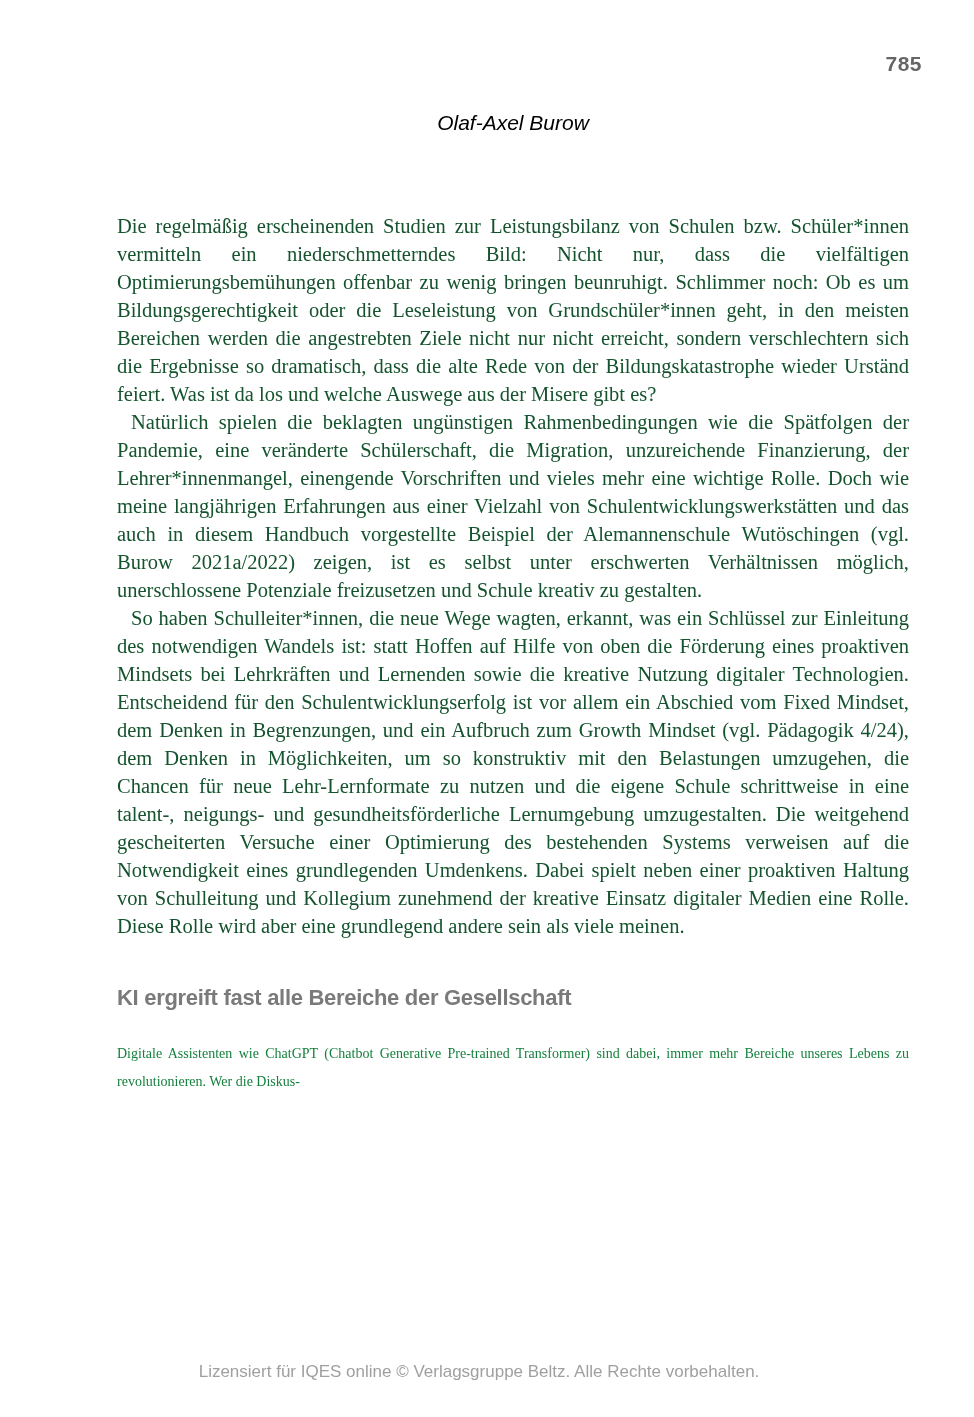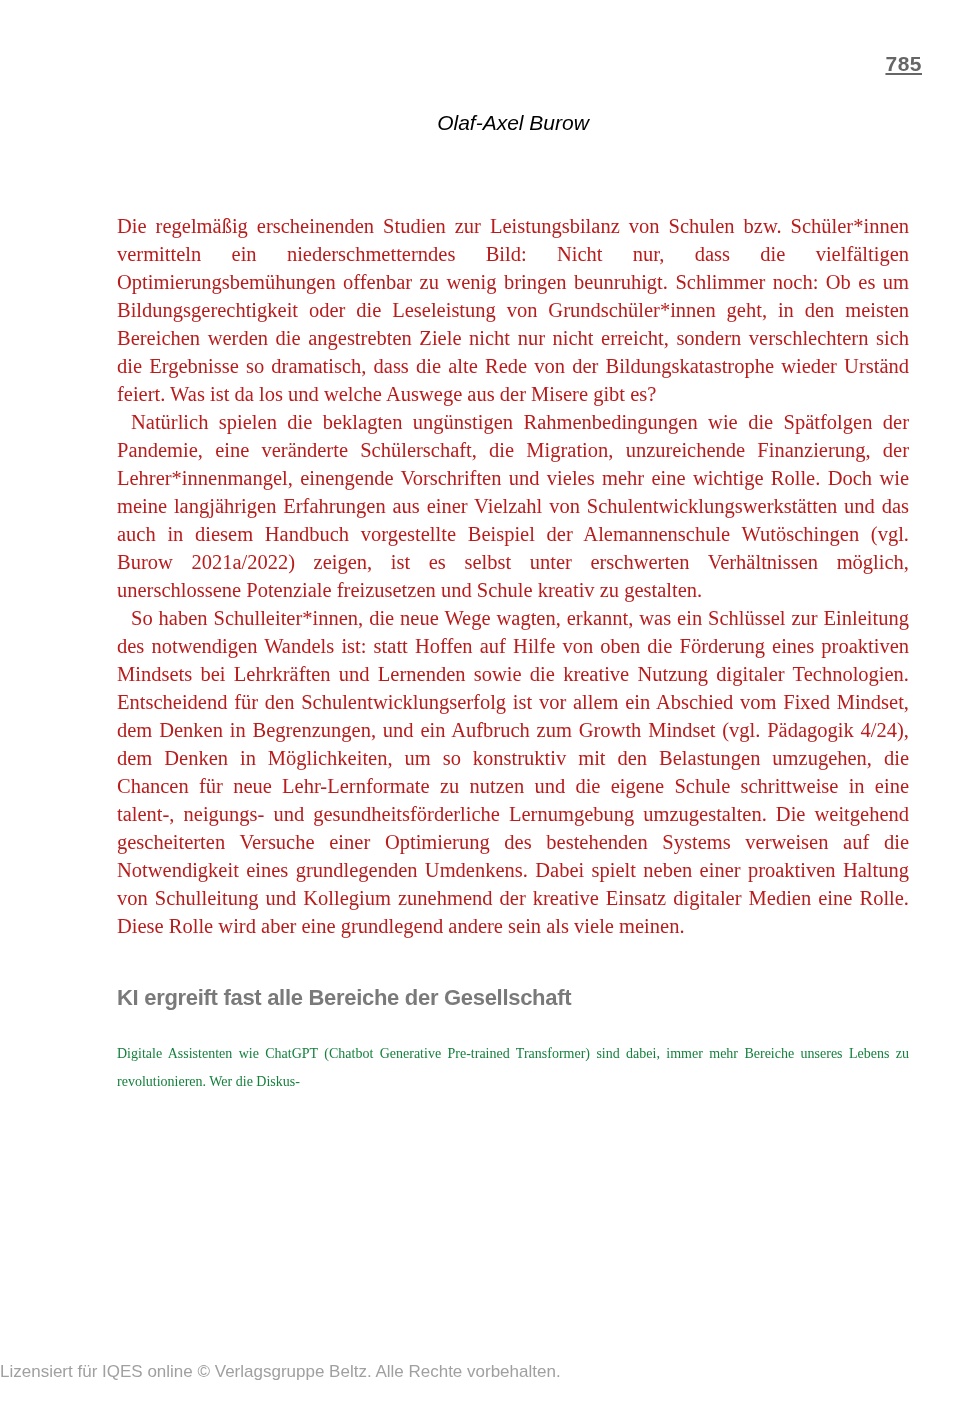--- a/index.html
+++ b/index.html
@@ -17,21 +17,20 @@
   }
   .page-number {
     position: absolute;
     top: 52px;
     right: 52px;
     font-family: "Liberation Sans", sans-serif;
     font-weight: bold;
     font-size: 21px;
     color: #666666;
     letter-spacing: 0.5px;
-    text-decoration: underline;
   }
   .content-column {
     position: absolute;
     left: 117px;
     top: 110px;
     width: 792px;
   }
   .author-line {
     font-family: "Liberation Sans", sans-serif;
     font-style: italic;
@@ -54,21 +53,21 @@
     width: 69px;
     flex: 0 0 69px;
   }
   .chapter-title {
     flex: 1;
   }
   .body-text {
     margin-top: 46px;
     font-size: 20.5px;
     line-height: 28px;
-    color: #b91c1c;
+    color: #14532d;
     text-align: justify;
   }
   .body-text p {
     margin: 0;
     hyphens: manual;
     -webkit-hyphens: manual;
   }
   .body-text p.indent {
     text-indent: 14px;
   }
@@ -87,20 +86,21 @@
     line-height: 28px;
     color: #15803d;
     text-align: justify;
     hyphens: manual;
   }
   .footer-license {
     position: absolute;
     top: 1362px;
     left: 0;
     width: 958px;
+    text-align: center;
     font-family: "Liberation Sans", sans-serif;
     font-size: 17px;
     color: #a0a0a0;
   }
 </style>
 </head>
 <body>
 
 <div class="page">
 

